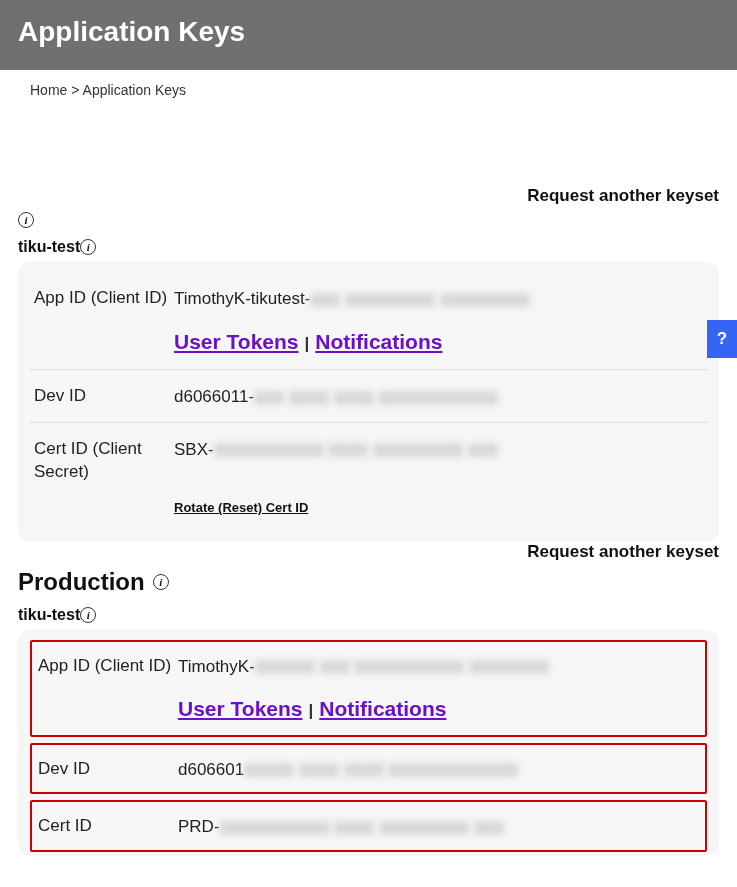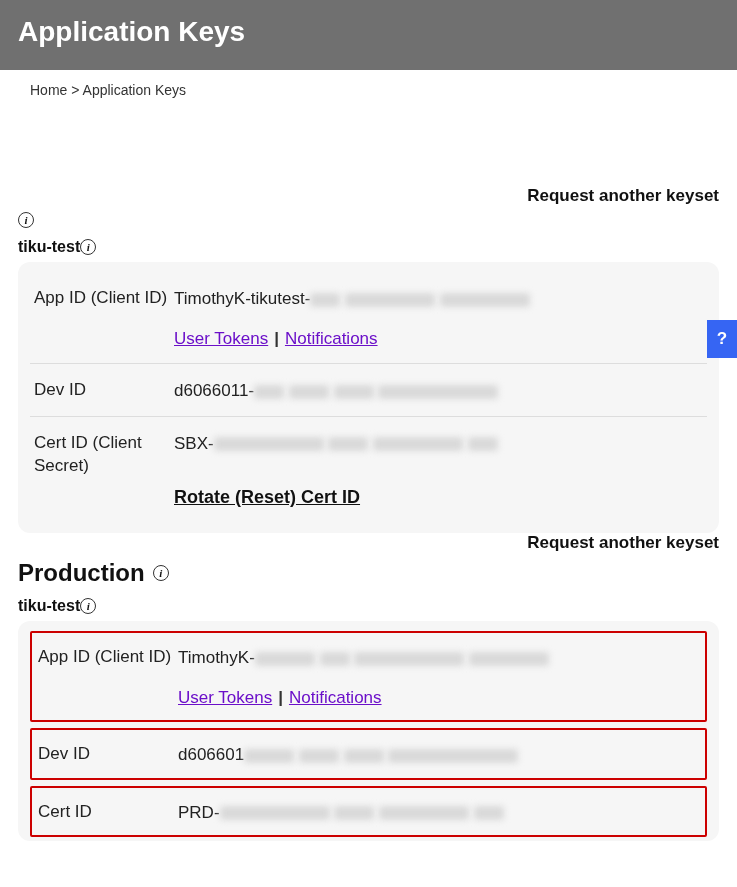--- a/index.html
+++ b/index.html
@@ -95,33 +95,33 @@
       vertical-align: middle;
       background: #d9d9d9;
       height: 14px;
       border-radius: 3px;
       filter: blur(3px);
     }
     .sub-links { margin-top: 14px; }
     .hlink {
       color: #6b0fc9;
       text-decoration: underline;
-      font-weight: 400;
-      font-size: 17px;
+      font-weight: 700;
+      font-size: 21px;
       cursor: pointer;
     }
     .sep { color: #333; font-weight: 700; margin: 0 6px; }
     .rotate-link {
       color: #111;
       text-decoration: underline;
       font-weight: 700;
-      font-size: 18px;
+      font-size: 13px;
       cursor: pointer;
       display: inline-block;
-      margin-top: 28px;
+      margin-top: 36px;
     }
     .oauth-line {
       text-align: right;
       margin-top: 10px;
       margin-bottom: 34px;
     }
     .red-box {
       border: 2px solid #c00;
       border-radius: 2px;
     }

